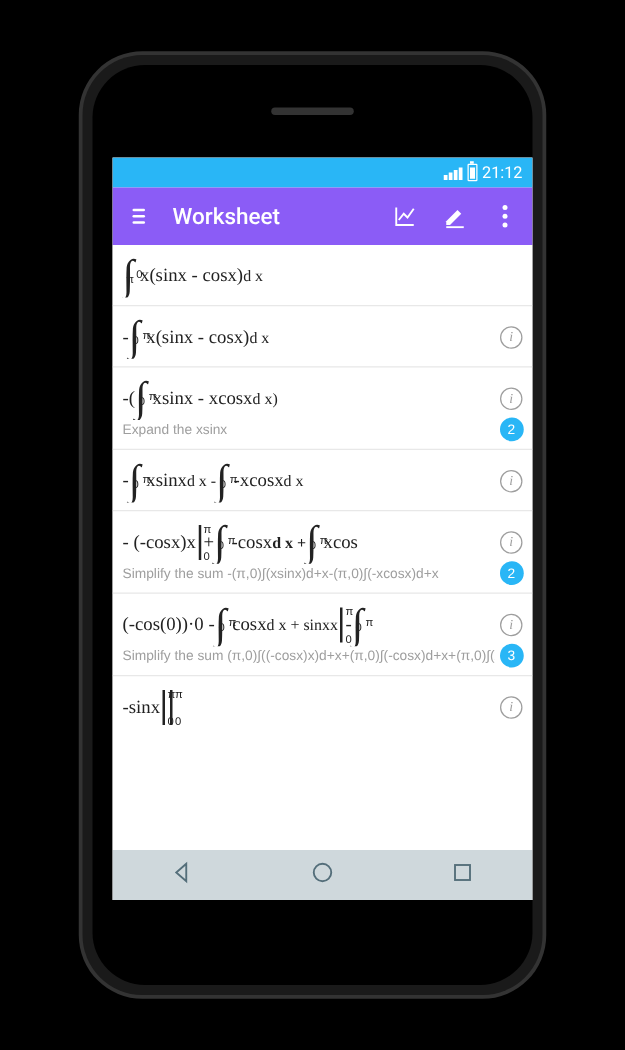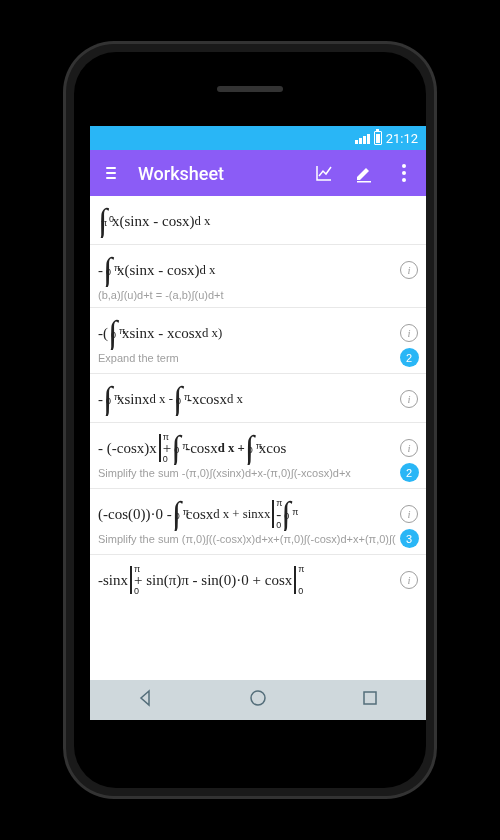--- a/index.html
+++ b/index.html
@@ -174,38 +174,37 @@
         <div class="row">
           <div class="math-col">
             <div class="expr">
               <span>-</span>
               <span class="intg">
                   <span class="intg-s">∫<span class="intg-top">π</span><span class="intg-bot">0</span></span>
                 </span>
               <span>x(sinx - cosx)</span>
                 <span style="font-size:0.85em;">d x</span>
             </div>
-            <div class="hint">(b,a)∫(u)d+t = -(a,b)∫(u)d+t</div>
           </div>
           <div class="side-col">
             <div class="info-ic">i</div>
           </div>
         </div>
 
         <div class="row">
           <div class="math-col">
             <div class="expr">
               <span>-(</span>
               <span class="intg">
                   <span class="intg-s">∫<span class="intg-top">π</span><span class="intg-bot">0</span></span>
                 </span>
               <span>xsinx - xcosx</span>
                 <span style="font-size:0.85em;">d x)</span>
             </div>
-            <div class="hint">Expand the term</div>
+            <div class="hint">Expand the xsinx</div>
           </div>
           <div class="side-col">
             <div class="info-ic">i</div>
             <div class="count-badge">2</div>
           </div>
         </div>
 
         <div class="row">
           <div class="math-col">
             <div class="expr">
@@ -287,21 +286,20 @@
         <div class="row" style="border-bottom:none;justify-content:flex-end;">
           <div class="math-col">
             <div class="expr">
               <span> -sinx</span>
               <span class="evbar">
                   <span class="evbar-l">
                     <span class="evbar-t">π</span>
                     <span class="evbar-b">0</span>
                   </span>
                 </span>
-              <span> + sin(π)π - sin(0)·0 +  cosx</span>
               <span class="evbar">
                   <span class="evbar-l">
                     <span class="evbar-t">π</span>
                     <span class="evbar-b">0</span>
                   </span>
                 </span>
             </div>
           </div>
           <div class="side-col">
             <div class="info-ic">i</div>

